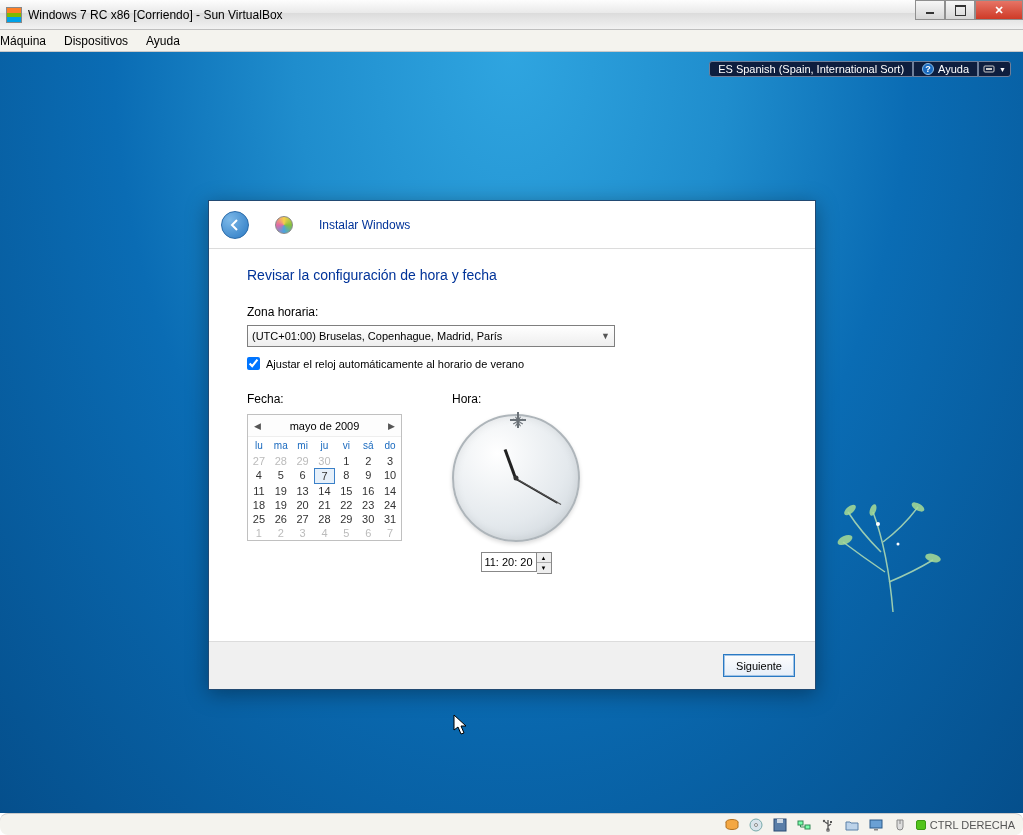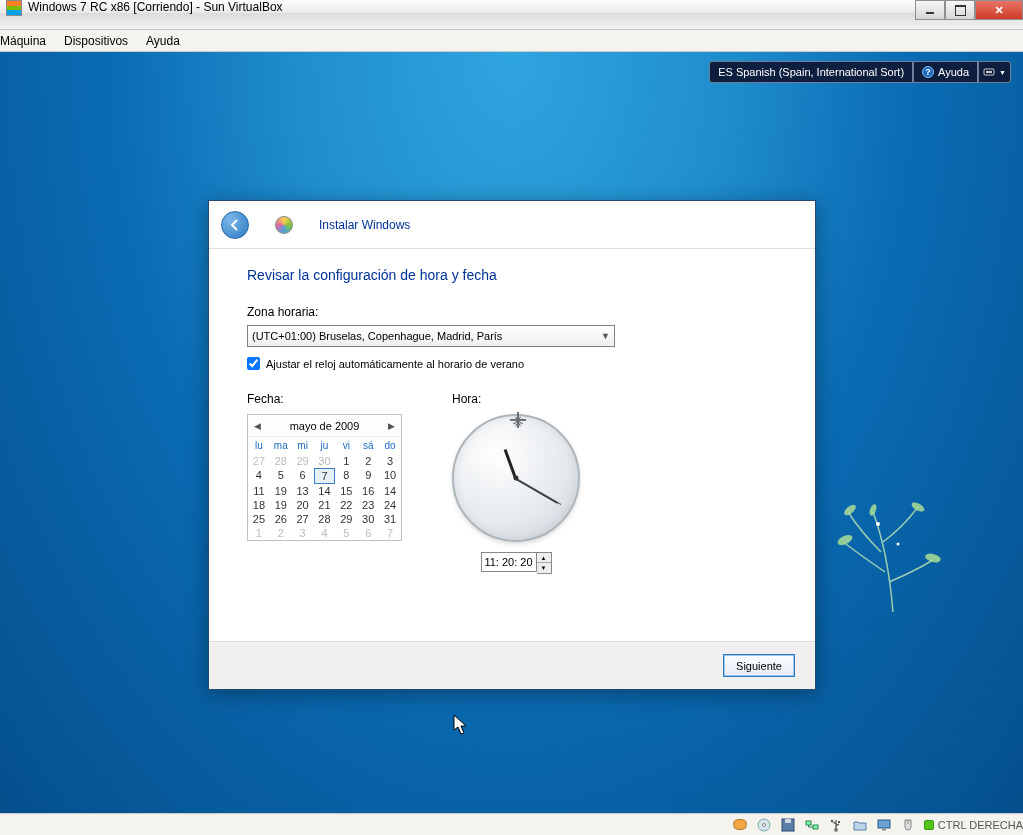--- a/index.html
+++ b/index.html
@@ -18,21 +18,21 @@
   height: 835px;
   background: #fff;
   display: flex;
   flex-direction: column;
 }
 .vbox-titlebar {
   height: 30px;
   background: linear-gradient(to bottom, #fdfdfd, #e9e9e9 45%, #dcdcdc 46%, #f2f2f2);
   border-bottom: 1px solid #bfbfbf;
   display: flex;
-  align-items: flex-start;
+  align-items: center;
   padding-left: 6px;
   position: relative;
 }
 .vbox-title-icon {
   width: 16px; height: 16px;
   background: linear-gradient(to bottom,#ff7f27 0 33%, #7fba00 33% 66%, #00a2e8 66%);
   margin-right: 6px;
   border: 1px solid #888;
 }
 .vbox-title-text { color: #000; font-size: 12px; }
@@ -64,21 +64,21 @@
   background: radial-gradient(ellipse at 50% 0%, #2fa5e0 0%, #1f8dcd 30%, #0a6cb4 55%, #054f8c 100%);
   position: relative;
 }
 
 .lang-bar {
   position: absolute;
   top: 9px;
   right: 12px;
   display:flex;
   align-items:stretch;
-  height: 22px;
+  height: 16px;
   padding-left: 48px;
 }
 .lang-pill, .help-pill, .kb-pill {
   background: #0e1e3e;
   color: #fff;
   font-size: 11px;
   display:flex; align-items:center;
   padding: 0 8px;
   border: 1px solid #6f7f9a;
   gap: 4px;
@@ -224,21 +224,22 @@
   background:linear-gradient(to bottom,#fdfdfd,#e6eef8);
   font-size:11px;
   padding:0 12px;
   box-shadow: 0 0 0 1px #9fc3e6 inset;
 }
 
 
 .vbox-status{
   height:22px;background:#f4f3ee;border-top:1px solid #c9c9c9;
   display:flex;align-items:center;justify-content:flex-end;gap:8px;
-  padding:0 0;
+  padding:0 8px;
+  border-radius:8px;
 }
 .st-icon{width:16px;height:16px;display:flex;align-items:center;justify-content:center;}
 .ctrl-label{font-size:11px;color:#555;display:flex;align-items:center;gap:4px;}
 .ctrl-label .dot{width:10px;height:10px;background:#52c41a;border-radius:2px;border:1px solid #3a9a12;}
 
 </style>
 </head>
 <body>
 
 <div class="vbox-window">

